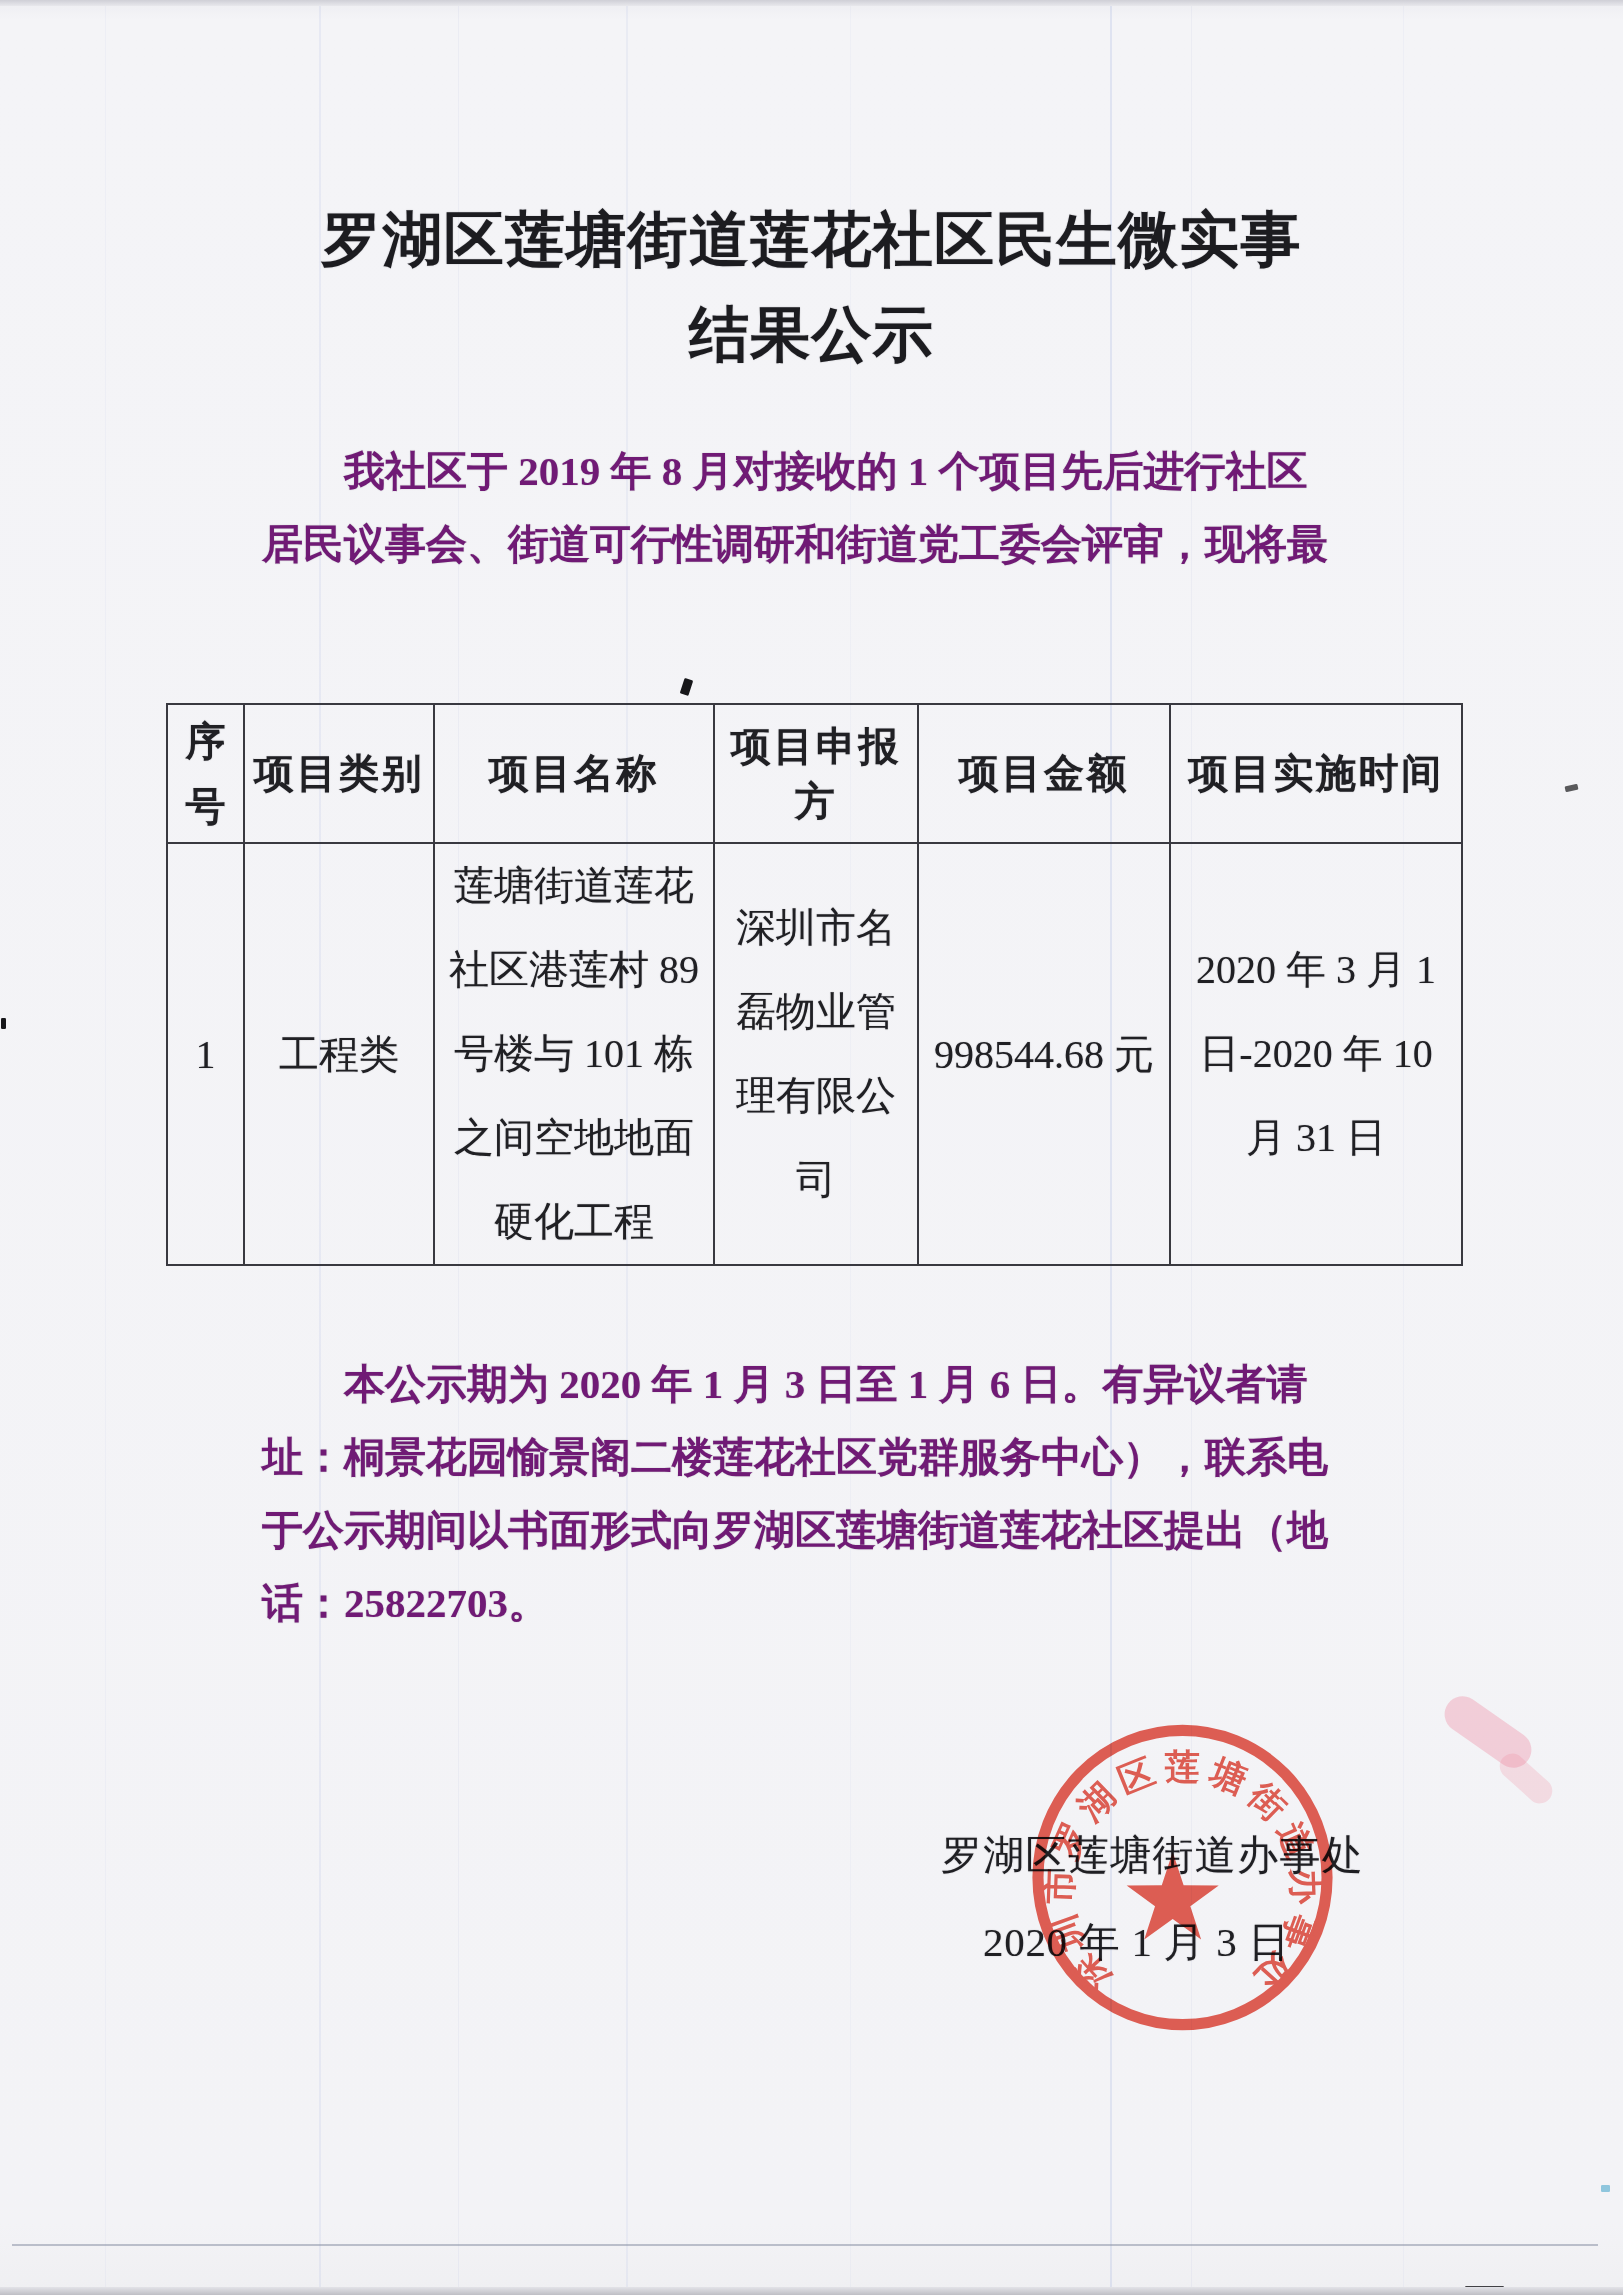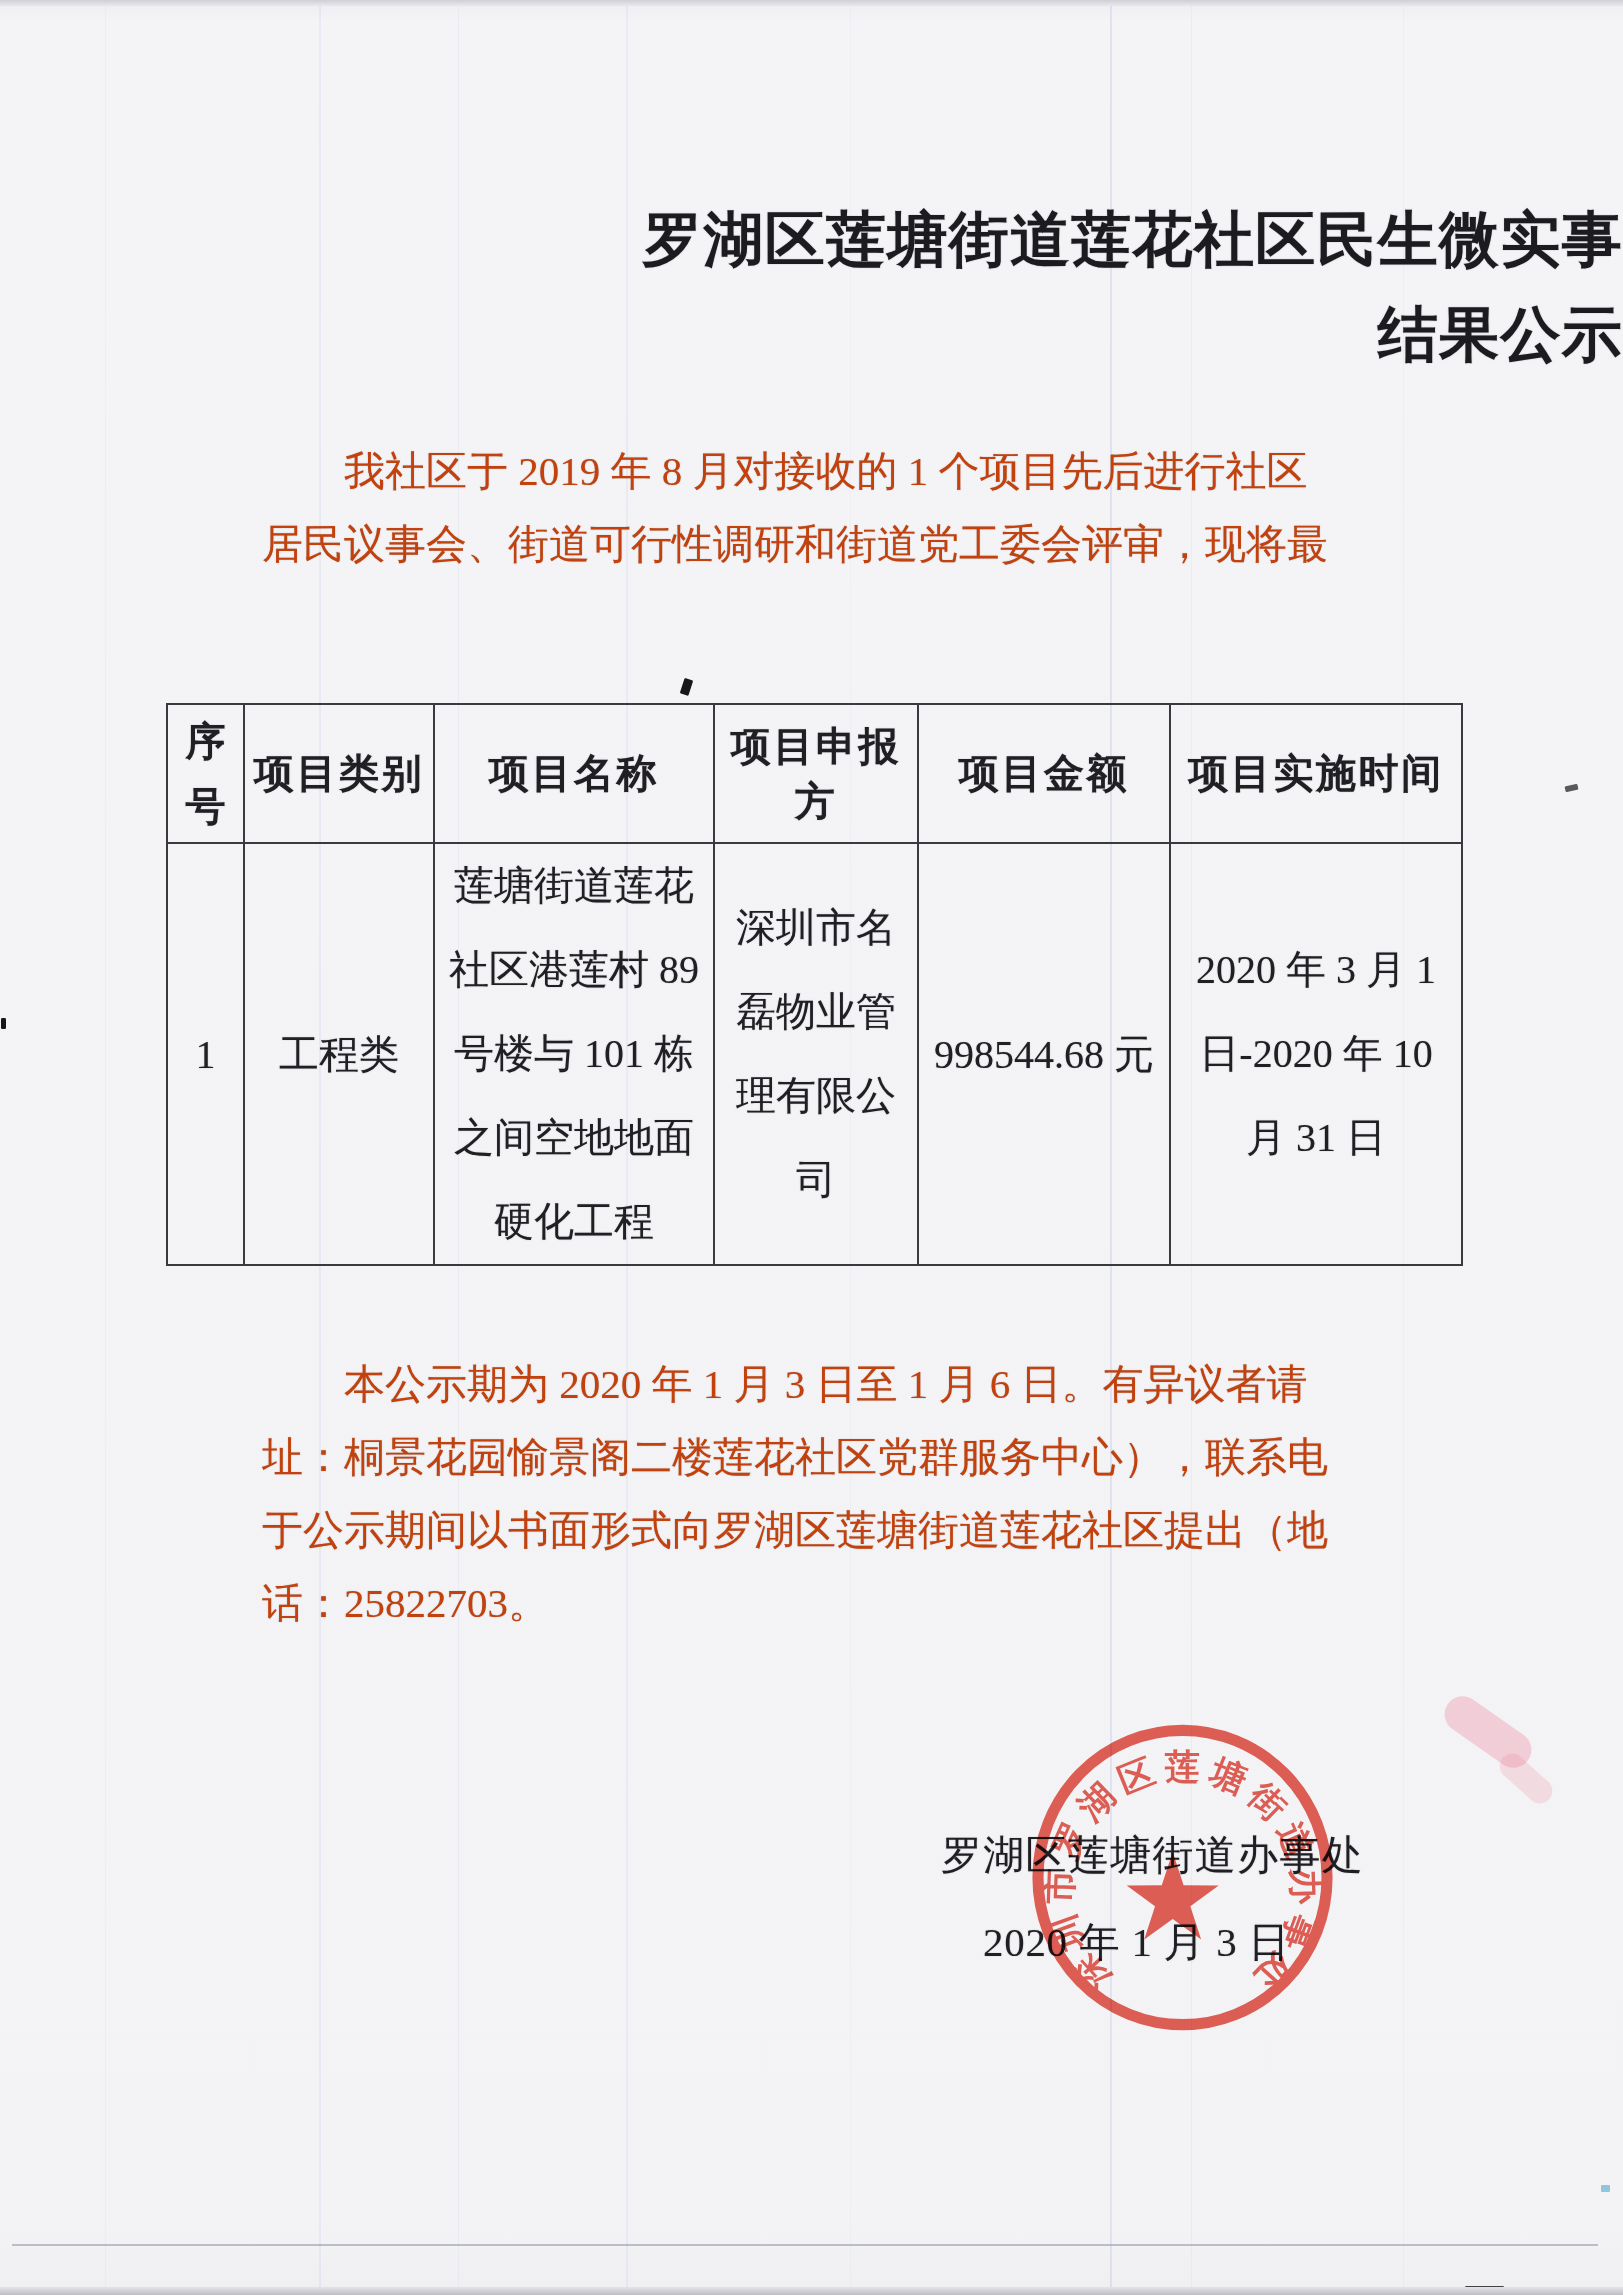--- a/index.html
+++ b/index.html
@@ -24,33 +24,34 @@
   .top-edge { position:absolute; left:0; top:0; width:1623px; height:5.9px;
     background:linear-gradient(180deg,#cfcfd6,#e8e8ec); }
   .bottom-edge { position:absolute; left:0; top:2287px; width:1623px; height:8.5px;
     background:linear-gradient(180deg,#e3e3e8,#b9b9c0); }
   .artifact-line { position:absolute; left:11.8px; top:2244px; width:1586px; height:2px;
     background:#8d93a5; opacity:.55; }
   .speck { position:absolute; background:#17171a; border-radius:1.3px; }
 
   .doc-title {
     position:absolute; left:0; top:192px; width:1623px;
-    text-align:right;
+    text-align:center;
     font-family:"Liberation Sans","DejaVu Sans",sans-serif;
     font-weight:700;
     font-size:60px; line-height:95px;
     letter-spacing:1.3px;
     color:#1c1c20;
     text-shadow:0 0 1.3px rgba(30,30,40,.35);
   }
   .para {
     position:absolute; left:262px; width:1112px;
     font-size:41px; line-height:73px;
-    color:#c2410c;
+    color:#701a75;
     text-shadow:0 0 1.3px rgba(30,30,40,.28);
+    font-weight:bold;
   }
   .para .line { white-space:nowrap; }
   .para .indent { padding-left:82px; }
   #intro { top:435px; }
   #notice { top:1348px; }
 
   table.doc-table {
     position:absolute; left:166px; top:703px;
     width:1295px; height:560px;
     border-collapse:collapse; table-layout:fixed;

